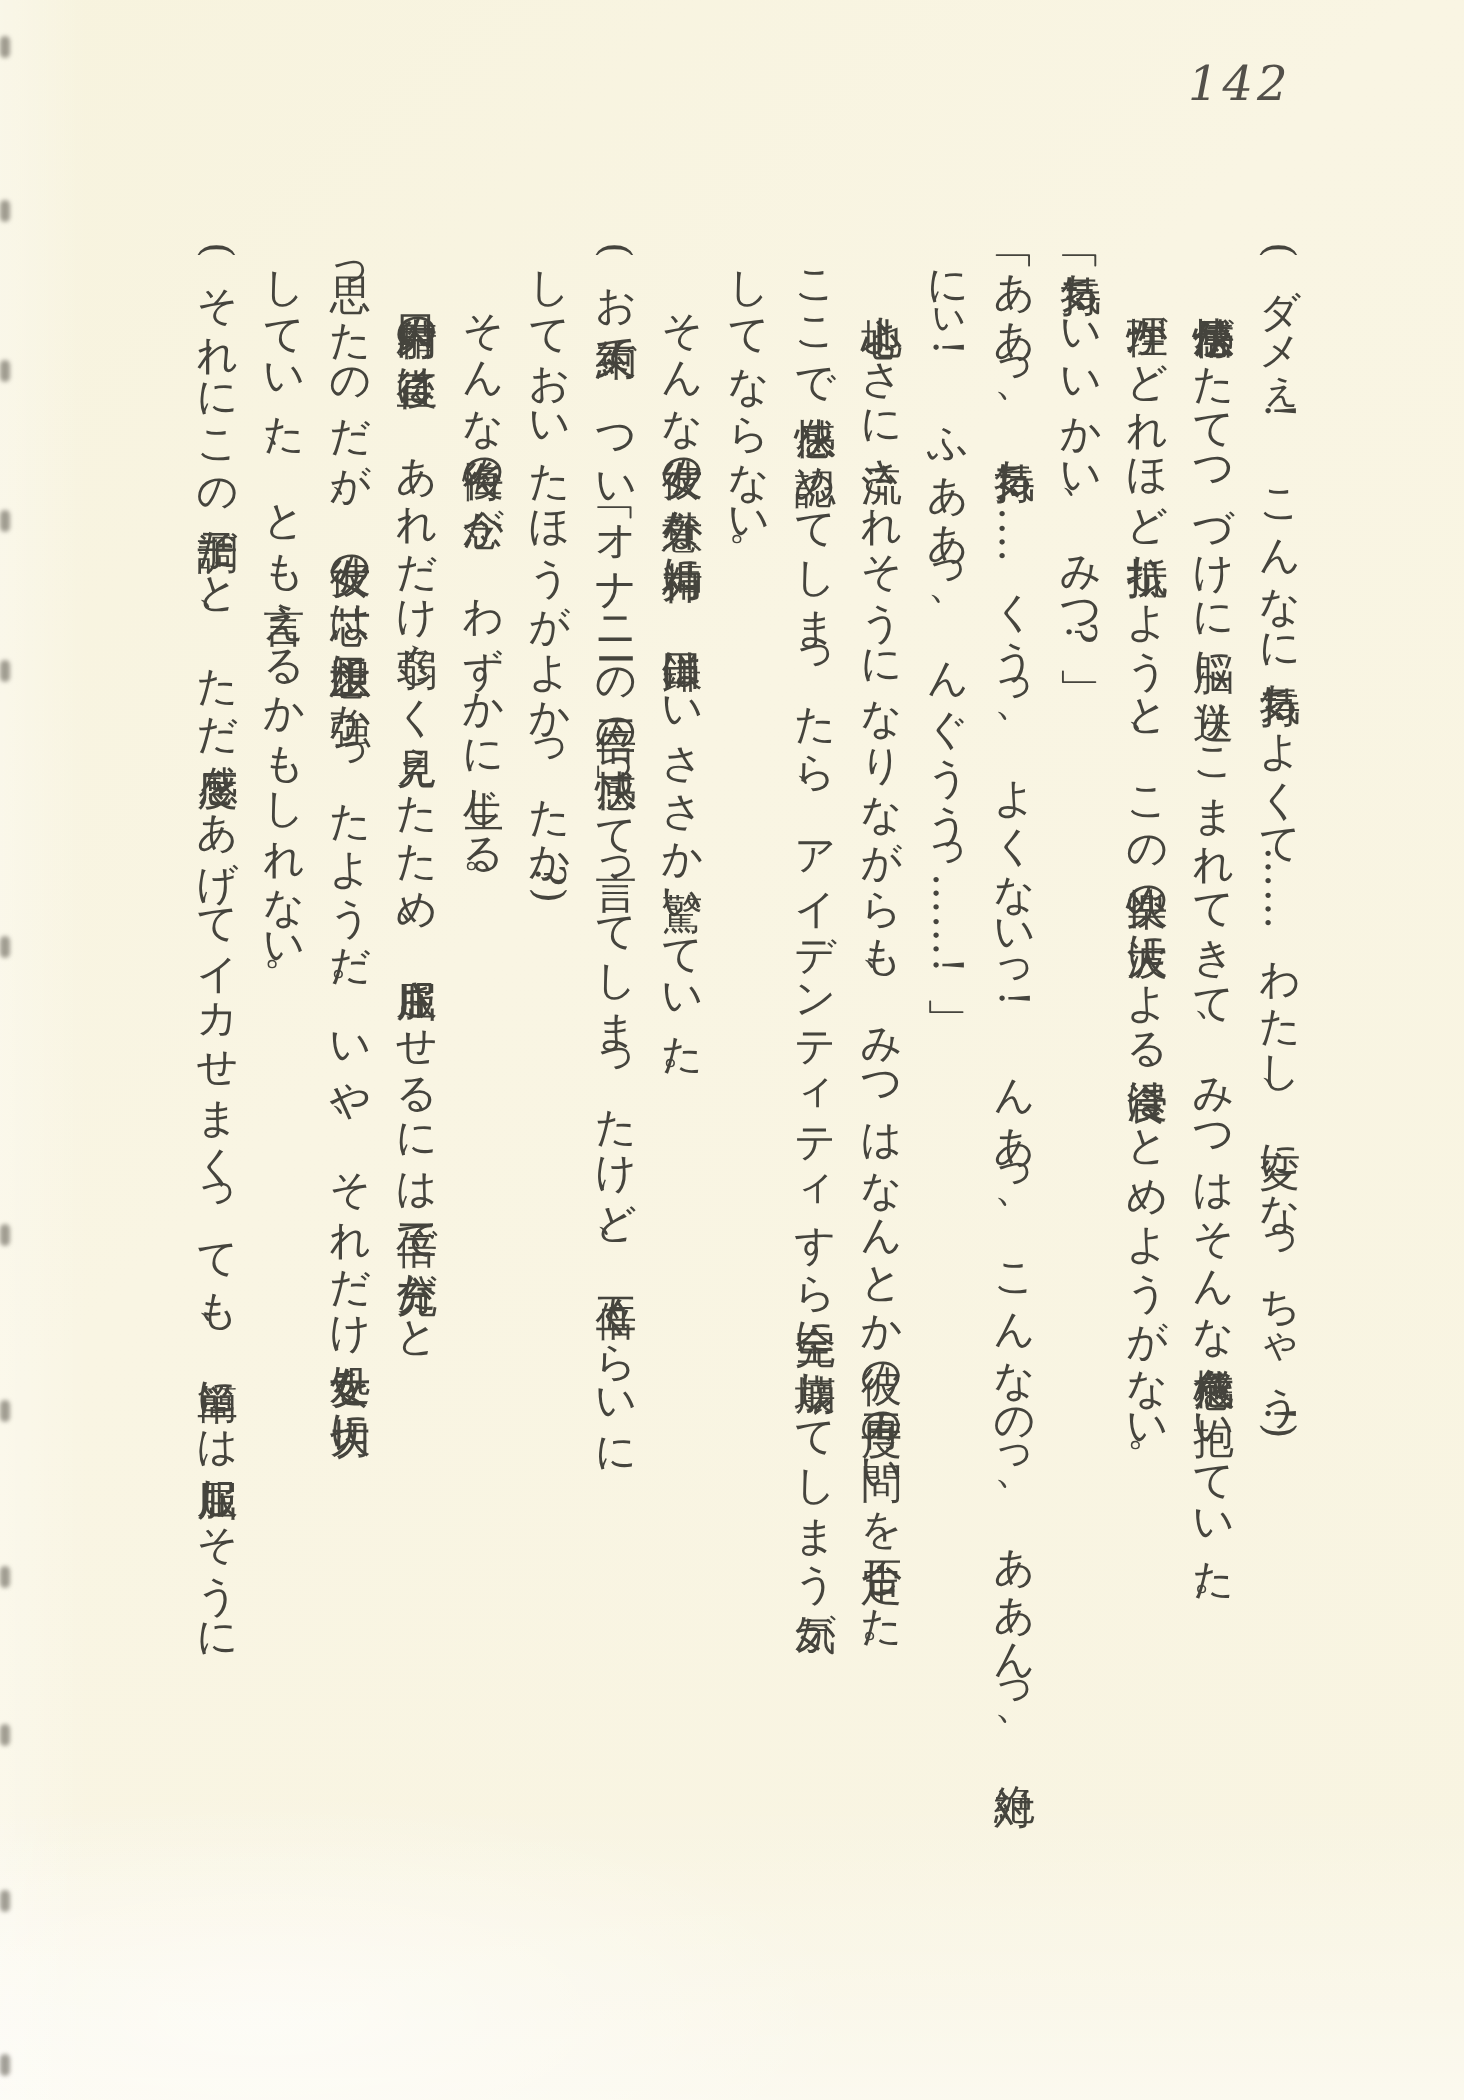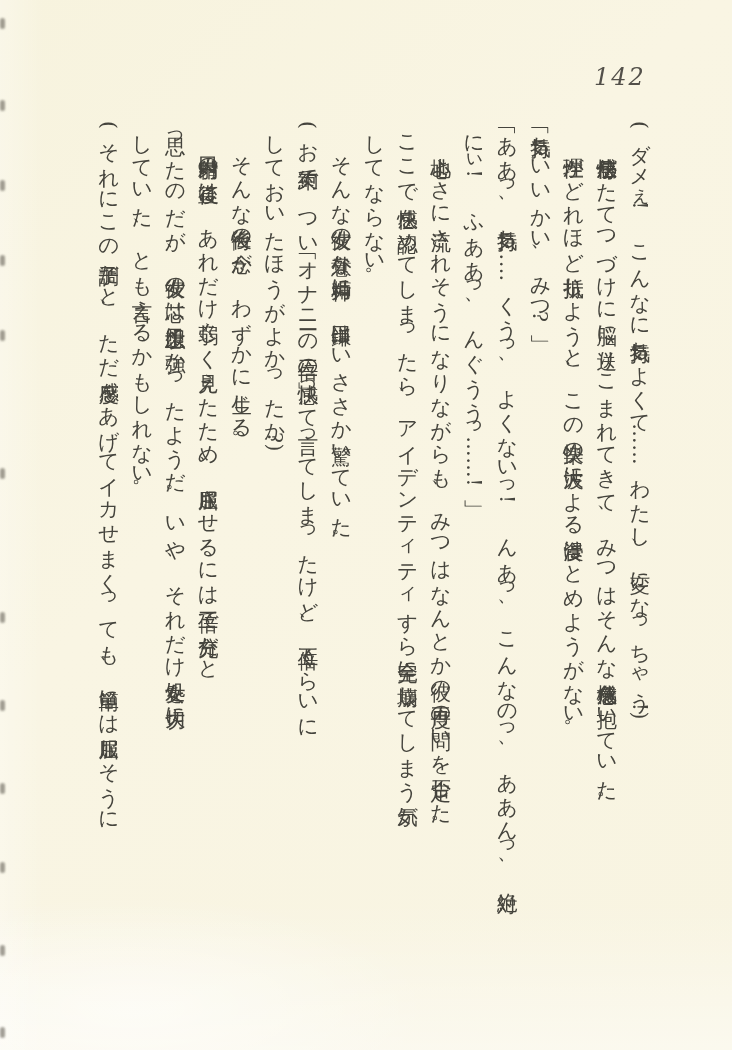--- a/index.html
+++ b/index.html
@@ -19,21 +19,21 @@
     position: absolute;
     inset: 0;
     pointer-events: none;
     background:
       linear-gradient(to right, rgba(255,255,255,0.30), rgba(255,255,255,0) 6%),
       linear-gradient(to top, rgba(255,255,255,0.45), rgba(255,255,255,0) 14%),
       radial-gradient(ellipse 420px 160px at 18% 96%, rgba(255,255,255,0.55), rgba(255,255,255,0) 70%);
   }
   .page-number {
     position: absolute;
-    top: 63px;
+    top: 28px;
     left: 594px;
     font-size: 24px;
     font-style: italic;
     letter-spacing: 2px;
     color: #53504a;
   }
   .text-block {
     position: absolute;
     top: 121px;
     right: 76px;

